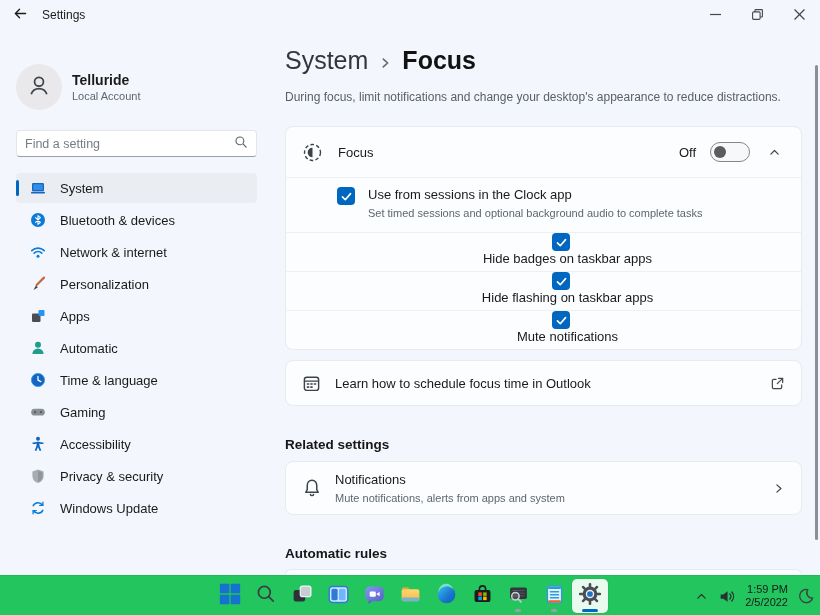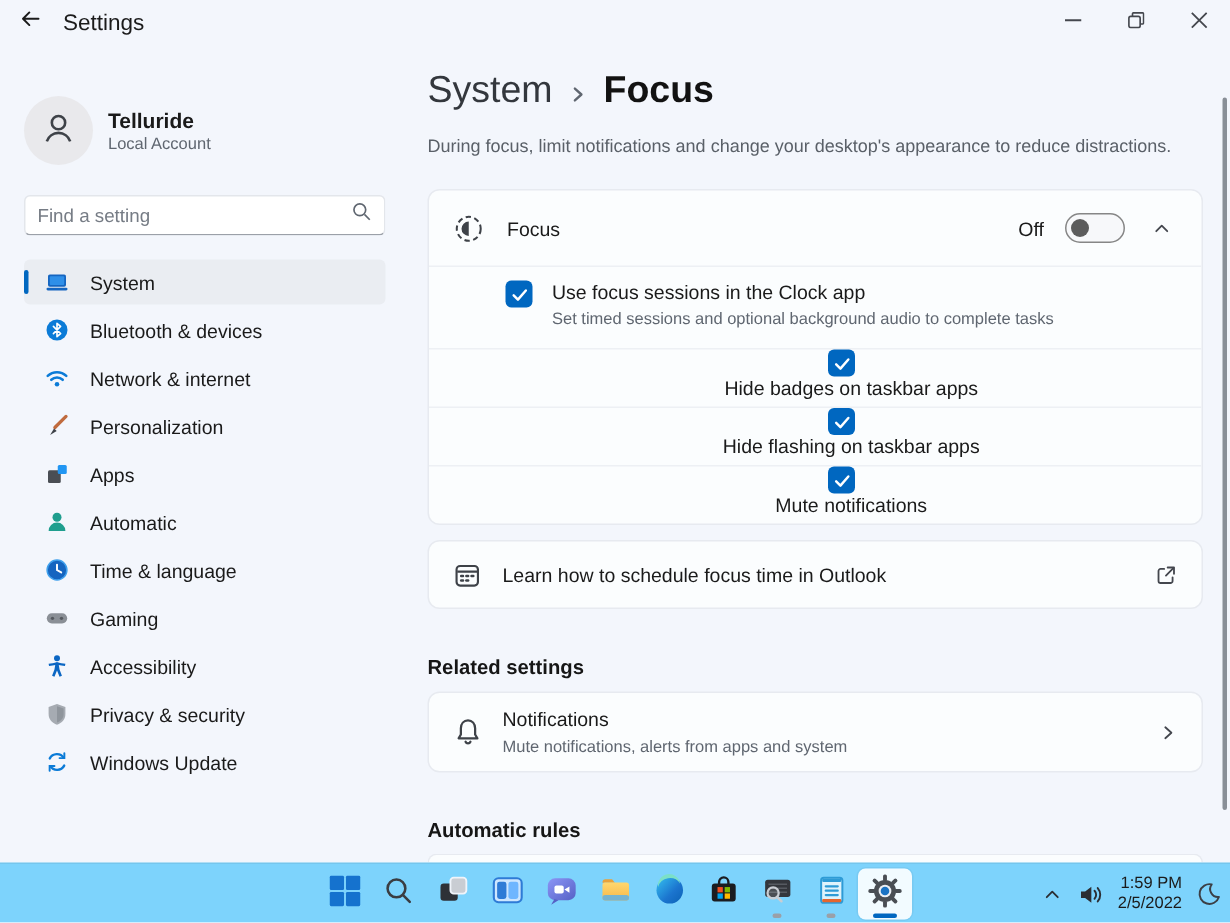--- a/index.html
+++ b/index.html
@@ -2,21 +2,21 @@
 <html><head>
 <meta charset="utf-8">
 <style>
   * { margin:0; padding:0; box-sizing:border-box; }
   html,body { width:820px; height:615px; overflow:hidden; }
   body { font-family:"Liberation Sans","DejaVu Sans",sans-serif; background:#F3F6FC; color:#1A1A1A; position:relative; }
 
   
   .titlebar { position:absolute; top:0; left:0; right:0; height:30px; display:flex; align-items:center; }
   .back-btn { width:40px; height:30px; display:flex; align-items:center; justify-content:center; cursor:pointer; }
-  .tb-title { font-size:15px; color:#1B1B1B; margin-left:2px; }
+  .tb-title { font-size:12px; color:#1B1B1B; margin-left:2px; }
   .tb-spacer { flex:1; }
   .win-ctl { width:42px; height:30px; display:flex; align-items:center; justify-content:center; cursor:pointer; }
 
   
   .sidebar { position:absolute; top:30px; left:0; width:273px; bottom:40px; padding:8px 16px 0 16px; }
   .account { display:flex; align-items:center; margin-top:26px; }
   .avatar { width:46px; height:46px; border-radius:50%; background:#E9E9EC; display:flex; align-items:center; justify-content:center; }
   .account-text { margin-left:10px; }
   .account-name { font-size:14px; font-weight:700; color:#1A1A1A; }
   .account-type { font-size:11px; color:#5F6670; margin-top:2px; }
@@ -60,21 +60,21 @@
   .opt-desc { font-size:11px; color:#5F6670; margin-top:5px; }
 
   .outlook-card { margin-top:10px; height:46px; padding:0 16px; display:flex; align-items:center; }
   .section-head { margin-top:31px; font-size:13.5px; font-weight:700; color:#161616; }
   .notif-card { margin-top:9px; height:54px; padding:0 16px; display:flex; align-items:center; }
   .partial-card { margin-top:8px; height:6px; background:#FBFDFE; border:1px solid #E7EAF0; border-bottom:none; border-radius:8px 8px 0 0; }
 
   .scrollbar { position:absolute; right:2px; top:65px; width:3px; height:475px; background:#898F97; border-radius:2px; }
 
   
-  .taskbar { position:absolute; left:0; right:0; bottom:0; height:40px; background:#7dd3fc; border-top:1px solid rgba(0,0,0,0.06); }
+  .taskbar { position:absolute; left:0; right:0; bottom:0; height:40px; background:#22c55e; border-top:1px solid rgba(0,0,0,0.06); }
   .tb-icons { position:absolute; left:50%; transform:translateX(-50%); top:3px; display:flex; }
   .tb-slot { width:36px; height:34px; display:flex; align-items:center; justify-content:center; position:relative; border-radius:5px; cursor:pointer; }
   .tb-slot.active { background:rgba(255,255,255,0.9); box-shadow:0 0 0 1px rgba(0,0,0,0.04); }
   .run-dot { position:absolute; bottom:1px; left:50%; transform:translateX(-50%); width:6px; height:3px; border-radius:2px; background:#9AA0A8; }
   .active-bar { position:absolute; bottom:1px; left:50%; transform:translateX(-50%); width:16px; height:3px; border-radius:2px; background:#0067C0; }
   .tray { position:absolute; right:6px; top:0; height:40px; display:flex; align-items:center; gap:10px; }
   .tray-btn { display:flex; align-items:center; cursor:pointer; }
   .clock { text-align:right; font-size:11px; color:#1B1B1B; line-height:13px; cursor:pointer; }
 </style>
 </head>
@@ -279,21 +279,21 @@
         </span>
       </div>
 
       <div class="row opt-row tall">
         <span class="checkbox">
           <svg width="13" height="13" viewBox="0 0 16 16" fill="none" stroke="#fff" stroke-width="2" stroke-linecap="round" stroke-linejoin="round">
               <path d="M3 8.5 6.5 12 13 4.5"></path>
             </svg>
         </span>
         <span class="opt-texts">
-          <div class="opt-label">Use focus sessions in the Clock app</div>
+          <div class="opt-label">Use from sessions in the Clock app</div>
           <div class="opt-desc">Set timed sessions and optional background audio to complete tasks</div>
         </span>
       </div>
 
       <div class="row opt-row short">
         <span class="checkbox">
           <svg width="13" height="13" viewBox="0 0 16 16" fill="none" stroke="#fff" stroke-width="2" stroke-linecap="round" stroke-linejoin="round">
               <path d="M3 8.5 6.5 12 13 4.5"></path>
             </svg>
         </span>

